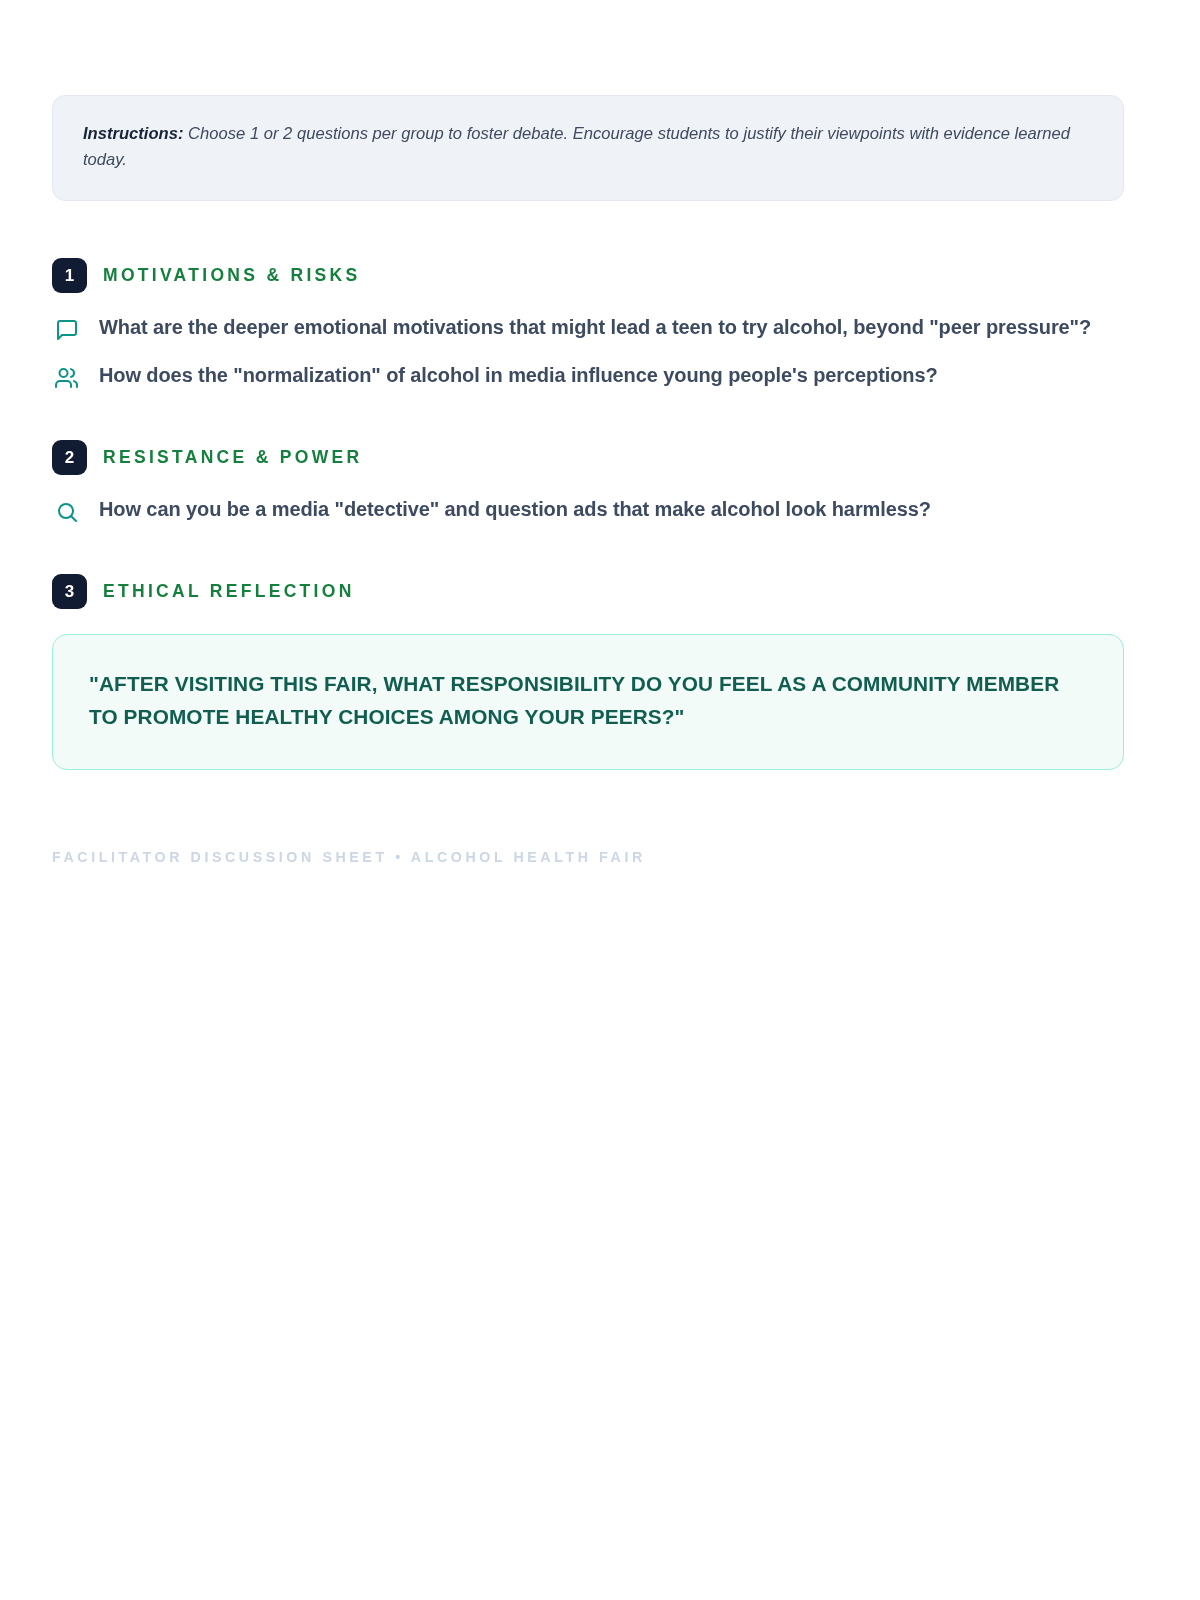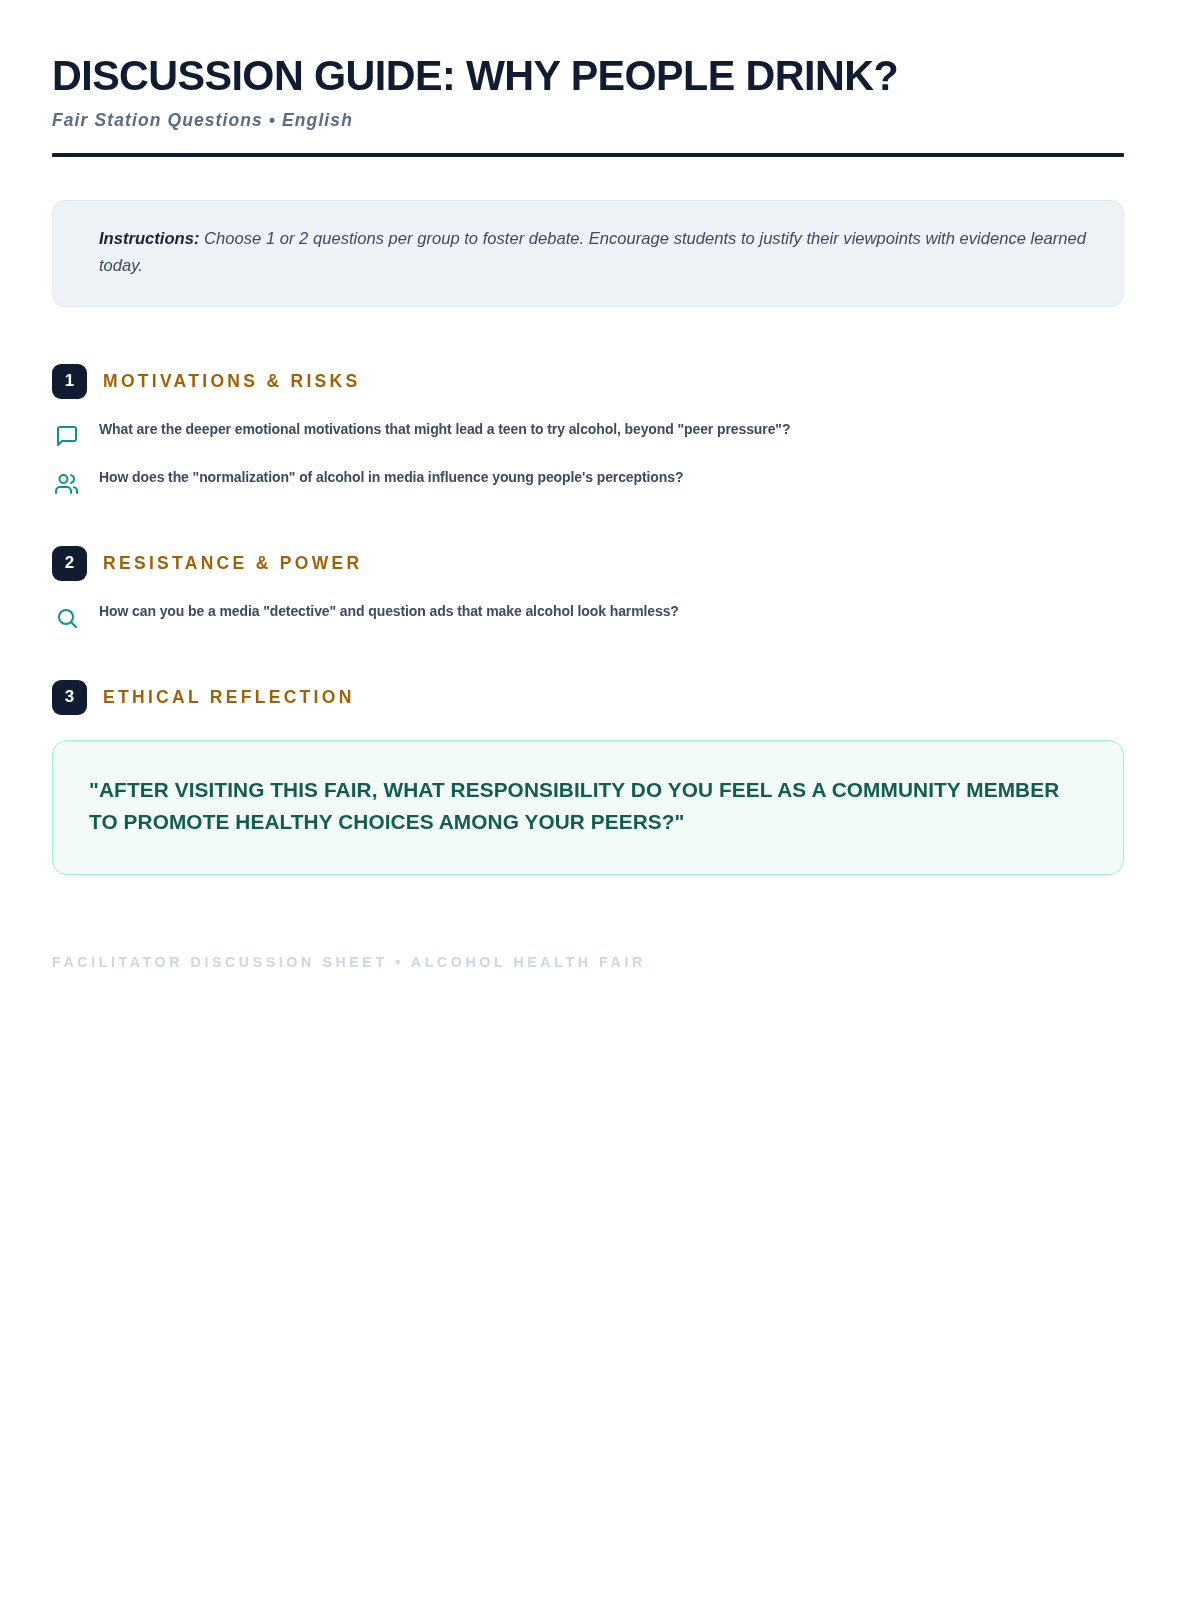--- a/index.html
+++ b/index.html
@@ -48,21 +48,21 @@
     background: #111c33;
     border-radius: 1px;
   }
 
   
   .instructions {
     margin-top: 43px;
     background: #eff2f7;
     border: 1px solid #e4e9f1;
     border-radius: 13px;
-    padding: 25px 30px 27px 46px;
+    padding: 25px 30px 27px 30px;
   }
 
   .instructions-text {
     font-size: 16.6px;
     font-style: italic;
     line-height: 1.58;
     color: #3f4a5e;
   }
 
   .instructions-text b {
@@ -92,21 +92,21 @@
     display: flex;
     align-items: center;
     justify-content: center;
     flex: none;
   }
 
   .section-title {
     font-size: 17.5px;
     font-weight: 700;
     letter-spacing: 3.3px;
-    color: #a16207;
+    color: #15803d;
     text-transform: uppercase;
   }
 
   
   .q-list { margin-top: 21px; }
 
   .q-row {
     display: flex;
     align-items: flex-start;
     gap: 17px;
@@ -119,21 +119,21 @@
     height: 30px;
     flex: none;
     display: flex;
     align-items: center;
     justify-content: center;
     margin-top: 1px;
   }
   .q-icon svg { display: block; }
 
   .q-text {
-    font-size: 14px;
+    font-size: 20px;
     font-weight: 700;
     color: #3d4a60;
     line-height: 1.34;
     letter-spacing: -0.1px;
   }
 
   
   .callout {
     margin-top: 25px;
     background: #f2fbf8;
@@ -162,25 +162,20 @@
     letter-spacing: 3.6px;
     color: #cdd6e4;
     text-transform: uppercase;
   }
 </style>
 </head>
 <body>
 
 <div class="page">
 
-  <div>
-    <h1 class="doc-title">DISCUSSION GUIDE: WHY PEOPLE DRINK?</h1>
-    <div class="doc-subtitle">Fair Station Questions • English</div>
-    <div class="rule"></div>
-  </div>
 
   <div class="instructions">
     <div class="instructions-text">
       <b>Instructions:</b><span> Choose 1 or 2 questions per group to foster debate. Encourage students to justify their viewpoints with evidence learned today.</span>
     </div>
   </div>
 
   <div class="section first">
     <div class="section-head">
       <div class="section-badge">1</div>

